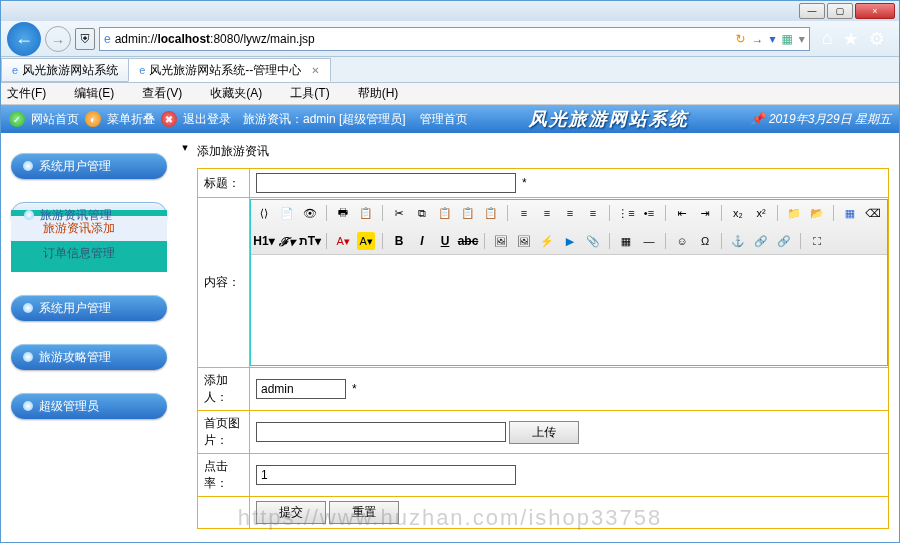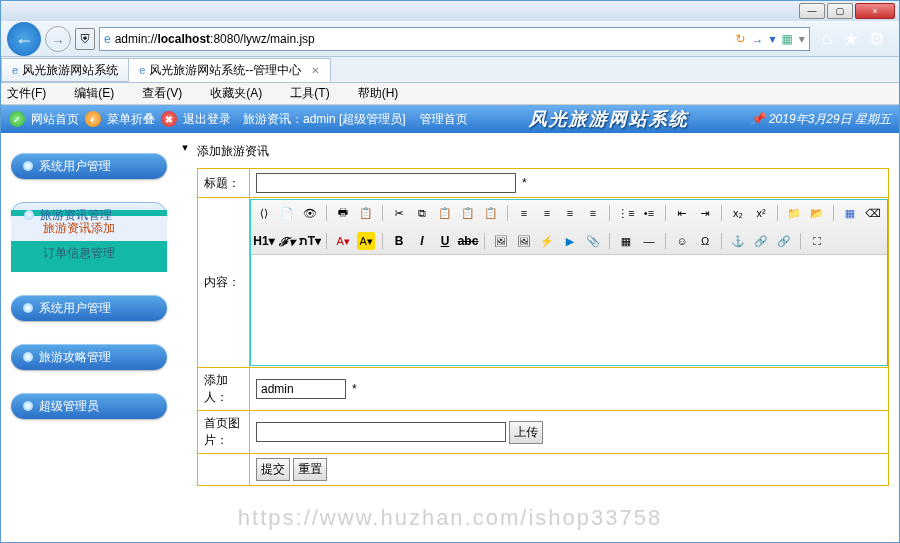--- a/index.html
+++ b/index.html
@@ -64,21 +64,21 @@
 select { border: 1px solid #555; height: 20px; font-size: 12px; }
 
 
 .editor-wrap { border: 1px solid #3cc; }
 .ed-toolbar { background: linear-gradient(#f8f8f8,#e8e8e8); padding: 4px; display: flex; flex-wrap: wrap; gap: 5px; align-items: center; border-bottom: 1px solid #ccc; }
 .ed-btn { width: 18px; height: 18px; display: inline-flex; align-items: center; justify-content: center; font-size: 11px; cursor: pointer; border-radius: 2px; }
 .ed-sep { width: 1px; height: 16px; background: #bbb; margin: 0 2px; }
 .ed-area { height: 110px; background: #fff; }
 .ed-txt { font-size: 12px; font-weight: bold; }
 
-.btn { border: 1px solid #888; background: linear-gradient(#f8f8f8,#ddd); padding: 2px 4px; font-size: 12px; cursor: pointer; }
+.btn { border: 1px solid #888; background: linear-gradient(#f8f8f8,#ddd); padding: 2px 22px; font-size: 12px; cursor: pointer; }
 
 .watermark { position: absolute; bottom: 12px; left: 0; right: 0; text-align: center; font-size: 22px; color: rgba(120,120,120,.35); letter-spacing: 2px; pointer-events: none; font-family: Arial; }
 </style>
 </head>
 <body>
 
 <div class="window-frame">
   <div class="titlebar">
     <div class="win-btn">—</div>
     <div class="win-btn">▢</div>
@@ -266,20 +266,24 @@
         </tr>
         <tr>
           <td class="lbl">添加人：</td>
           <td><input class="txt-in" style="width: 90px;" value="admin"><span class="star">*</span></td>
         </tr>
         <tr>
           <td class="lbl">首页图片：</td>
           <td><input class="txt-in" style="width: 250px;" value=""> <button class="btn">上传</button></td>
         </tr>
         <tr>
+          <td class="lbl">点击率：</td>
+          <td><input class="txt-in" style="width: 260px;" value="1"></td>
+        </tr>
+        <tr>
           <td class="lbl"></td>
           <td>
             <button class="btn">提交</button>
             <button class="btn">重置</button>
           </td>
         </tr>
       </tbody>
         </table>
     </div>
   </div>

